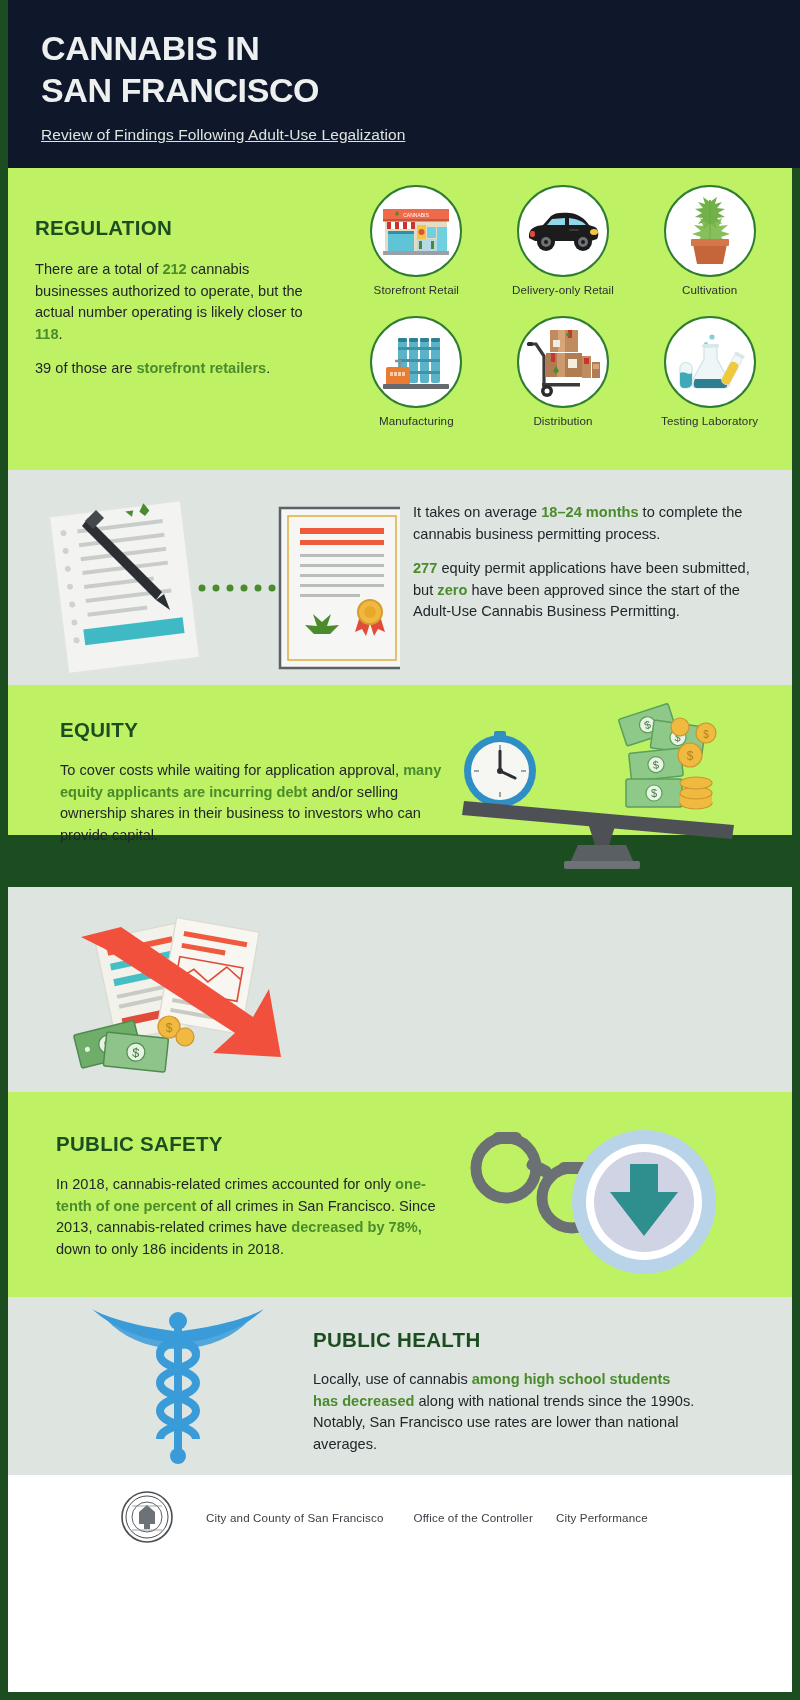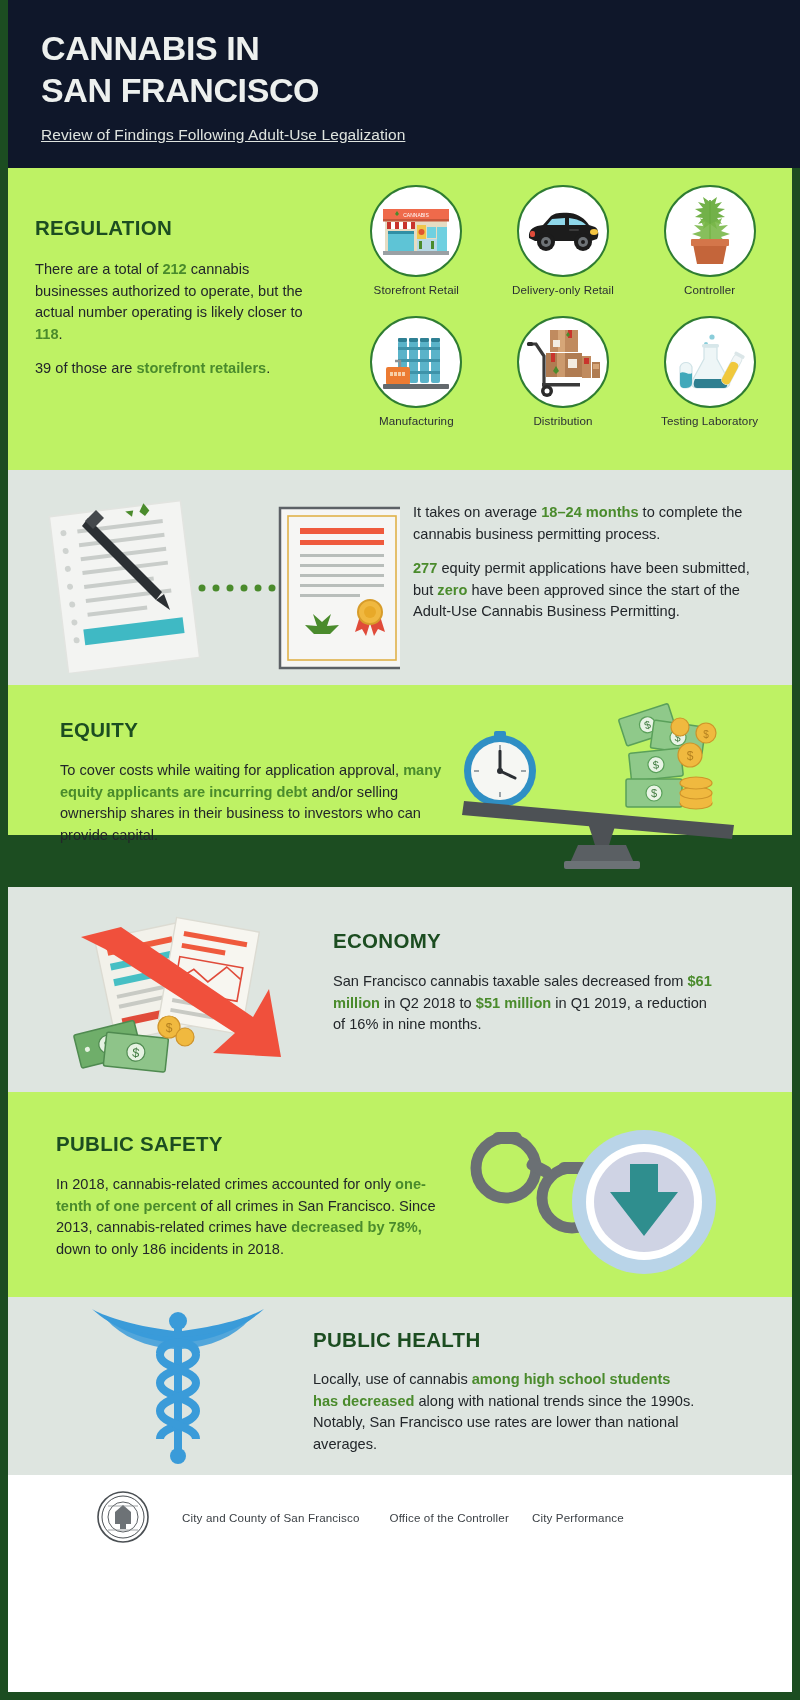--- a/index.html
+++ b/index.html
@@ -123,21 +123,21 @@
 
   
   .health-art { position: absolute; left: 60px; top: 12px; width: 220px; height: 155px; }
   .health-text { position: absolute; left: 305px; top: 31px; width: 385px; }
   .health-text .heading { margin-bottom: 17px; }
 
   
   .footer-row {
     position: absolute; left: 0; top: 15px; width: 620px;
     display: flex; align-items: center;
-    padding-left: 88px;
+    padding-left: 112px;
   }
   .footer-seal { width: 54px; height: 54px; flex: 0 0 54px; }
   .footer-item {
     font-size: 11.6px; color: #3a3f44; letter-spacing: 0.15px;
     white-space: nowrap;
   }
   .f1 { margin-left: 32px; }
   .f2 { margin-left: 30px; text-align: right; }
   .f3 { margin-left: 23px; }
 </style>
@@ -229,21 +229,21 @@
             <g fill="#6aad3f">
               <path d="M31 8 l-7 -5 l2 7 l-7 -2 l5 6 l-8 1 l7 4 l-7 4 l8 1 l-5 6 l7 -2 l-2 7 l7 -5 l7 5 l-2 -7 l7 2 l-5 -6 l8 -1 l-7 -4 l7 -4 l-8 -1 l5 -6 l-7 2 l2 -7 z" opacity="0.95"></path>
             </g>
             <g fill="#7ab84a">
               <path d="M31 30 l-10 -6 l3 8 l-9 -1 l7 6 l-9 3 l9 3 l-6 7 l9 -2 l-2 8 l9 -7 l9 7 l-2 -8 l9 2 l-6 -7 l9 -3 l-9 -3 l7 -6 l-9 1 l3 -8 z" opacity="0.9"></path>
             </g>
             <path d="M14 50 L48 50 L44 70 L18 70 Z" fill="#c4653a"></path>
             <rect x="12" y="45" width="38" height="7" rx="1" fill="#d4764a"></rect>
           </svg>
         </div>
-        <div class="icon-label">Controller</div>
+        <div class="icon-label">Cultivation</div>
       </div>
 
       <div class="icon-cell">
         <div class="icon-circle">
           <svg width="74" height="62" viewBox="0 0 74 62">
             <g fill="#5ab3c9">
               <rect x="30" y="10" width="9" height="42" rx="2"></rect>
               <rect x="41" y="10" width="9" height="42" rx="2"></rect>
               <rect x="52" y="10" width="9" height="42" rx="2"></rect>
               <rect x="19" y="10" width="9" height="42" rx="2"></rect>
@@ -508,26 +508,20 @@
         <g fill="#f0b93f" stroke="#cf942a" stroke-width="1.2">
           <circle cx="106" cy="122" r="11"></circle>
             <circle cx="122" cy="132" r="9"></circle>
         </g>
         <text x="106" y="127" font-size="12" text-anchor="middle" fill="#b4801f" font-family="Liberation Sans, sans-serif">$</text>
       </g>
       <g>
         <path d="M18 32 L58 22 L190 112 L206 84 L218 152 L150 148 L172 128 L42 44 Z" fill="#f0503c"></path>
       </g>
     </svg>
-    <div class="economy-text">
-      <div class="heading">ECONOMY</div>
-      <div class="body-text">
-        <p><span>San Francisco cannabis taxable sales decreased from </span><b>$61 million</b><span> in Q2 2018 to </span><b>$51 million</b><span> in Q1 2019, a reduction of 16% in nine months.</span></p>
-      </div>
-    </div>
   </div>
 
   <div class="band white band-safety">
     <div class="safety-text">
       <div class="heading">PUBLIC SAFETY</div>
       <div class="body-text">
         <p><span>In 2018, cannabis-related crimes accounted for only </span><b>one-tenth of one percent</b><span> of all crimes in San Francisco. Since 2013, cannabis-related crimes have </span><b>decreased by 78%,</b><span> down to only 186 incidents in 2018.</span></p>
       </div>
     </div>
     <svg class="safety-art" viewBox="0 0 290 170">

